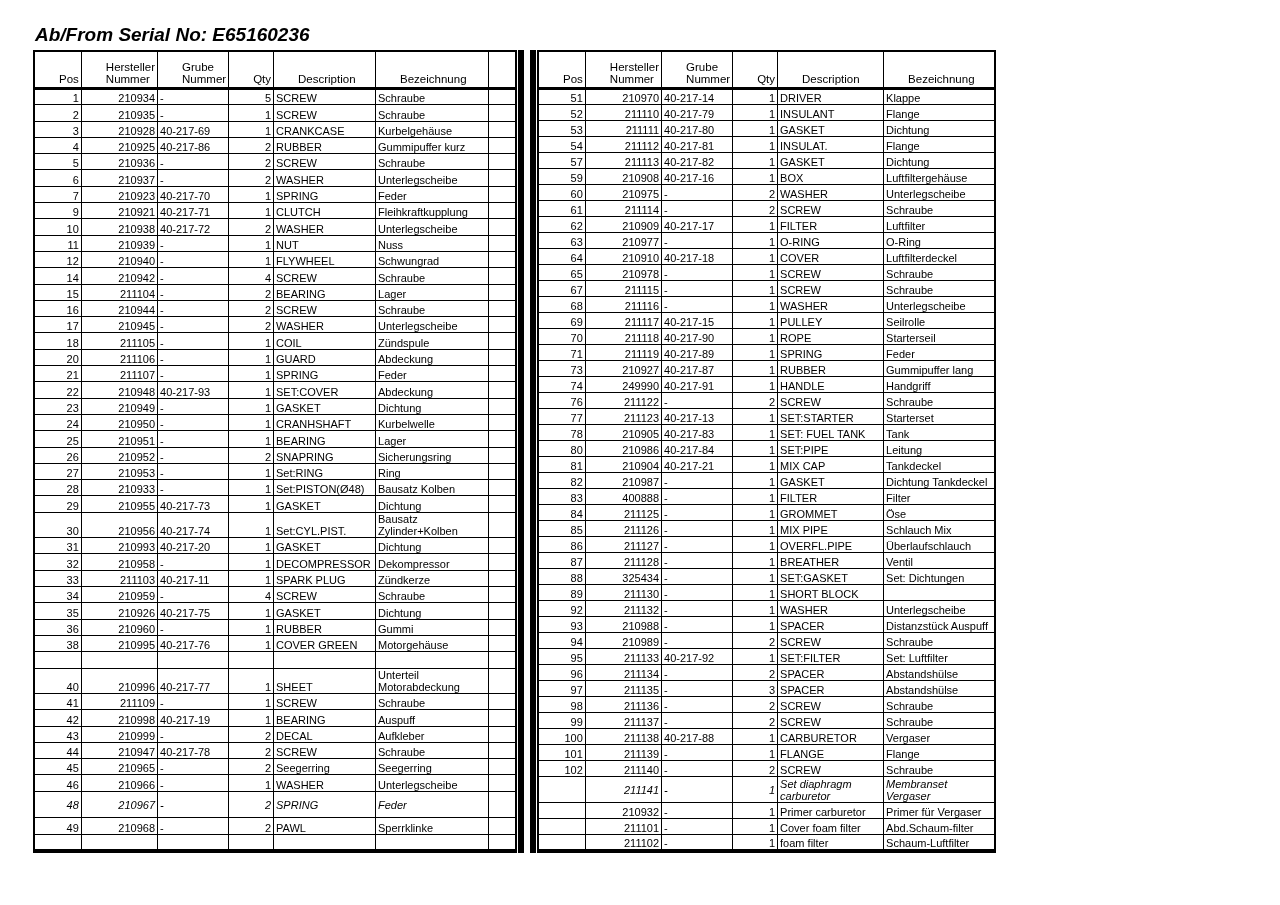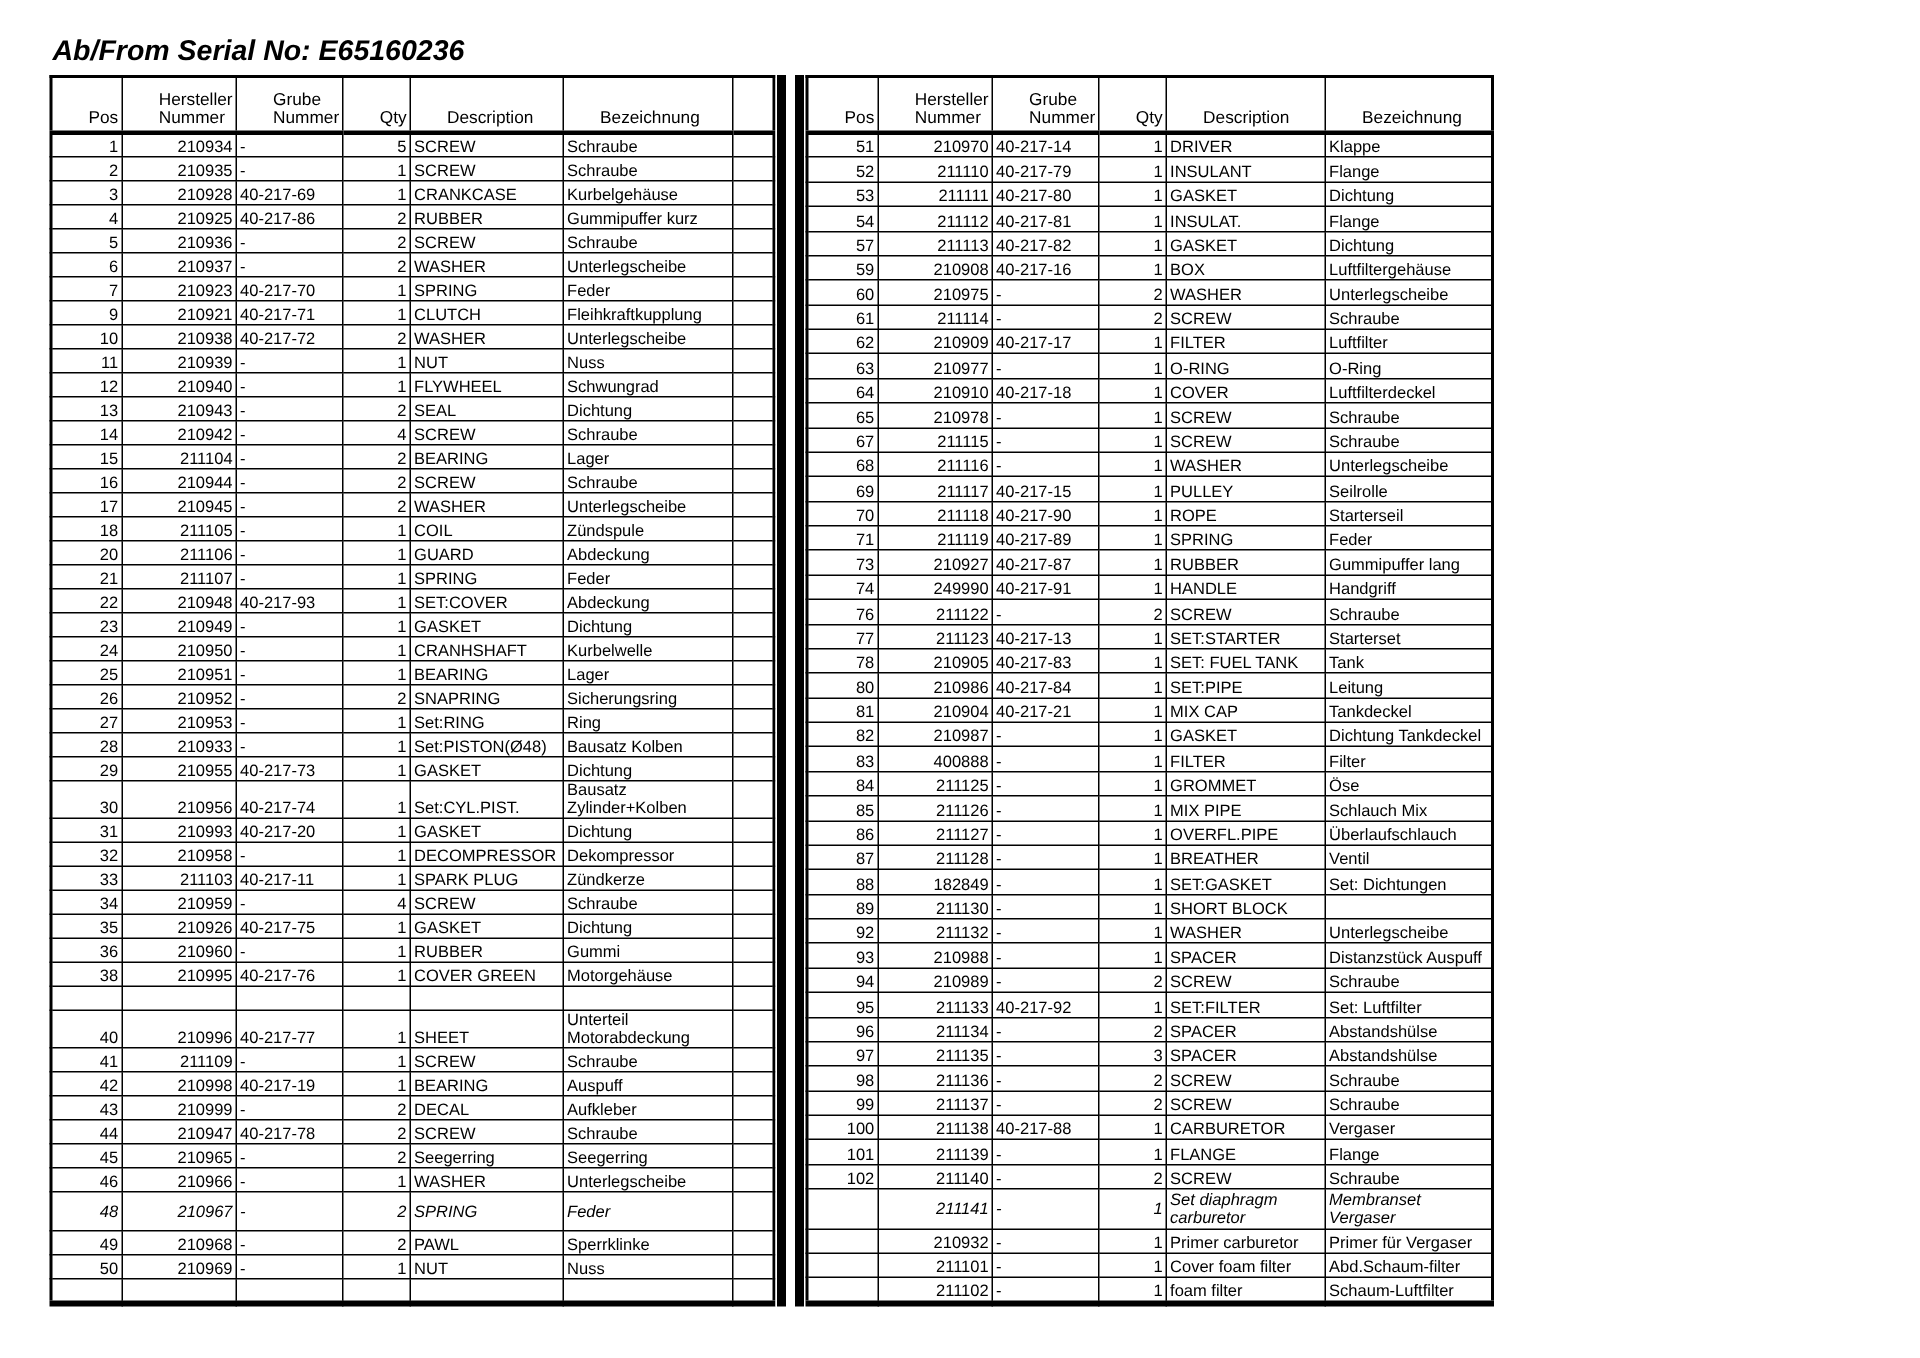--- a/index.html
+++ b/index.html
@@ -199,29 +199,20 @@
         <tr>
           <td class="c-pos">12</td>
           <td class="c-hers">210940</td>
           <td class="c-grube">-</td>
           <td class="c-qty">1</td>
           <td class="c-desc">FLYWHEEL</td>
           <td class="c-bez">Schwungrad</td>
           <td class="c-strip"></td>
         </tr>
         <tr>
-          <td class="c-pos">13</td>
-          <td class="c-hers">210943</td>
-          <td class="c-grube">-</td>
-          <td class="c-qty">2</td>
-          <td class="c-desc">SEAL</td>
-          <td class="c-bez">Dichtung</td>
-          <td class="c-strip"></td>
-        </tr>
-        <tr>
           <td class="c-pos">14</td>
           <td class="c-hers">210942</td>
           <td class="c-grube">-</td>
           <td class="c-qty">4</td>
           <td class="c-desc">SCREW</td>
           <td class="c-bez">Schraube</td>
           <td class="c-strip"></td>
         </tr>
         <tr>
           <td class="c-pos">15</td>
@@ -502,29 +493,20 @@
           <td class="c-bez">Feder</td>
           <td class="c-strip"></td>
         </tr>
         <tr>
           <td class="c-pos">49</td>
           <td class="c-hers">210968</td>
           <td class="c-grube">-</td>
           <td class="c-qty">2</td>
           <td class="c-desc">PAWL</td>
           <td class="c-bez">Sperrklinke</td>
-          <td class="c-strip"></td>
-        </tr>
-        <tr>
-          <td class="c-pos">50</td>
-          <td class="c-hers">210969</td>
-          <td class="c-grube">-</td>
-          <td class="c-qty">1</td>
-          <td class="c-desc">NUT</td>
-          <td class="c-bez">Nuss</td>
           <td class="c-strip"></td>
         </tr>
         <tr>
           <td class="c-pos"></td>
           <td class="c-hers"></td>
           <td class="c-grube"></td>
           <td class="c-qty"></td>
           <td class="c-desc"></td>
           <td class="c-bez"></td>
           <td class="c-strip"></td>
@@ -789,21 +771,21 @@
         <tr>
           <td class="c-pos">87</td>
           <td class="c-hers">211128</td>
           <td class="c-grube">-</td>
           <td class="c-qty">1</td>
           <td class="c-desc">BREATHER</td>
           <td class="c-bez">Ventil</td>
         </tr>
         <tr>
           <td class="c-pos">88</td>
-          <td class="c-hers">182849</td>
+          <td class="c-hers">325434</td>
           <td class="c-grube">-</td>
           <td class="c-qty">1</td>
           <td class="c-desc">SET:GASKET</td>
           <td class="c-bez">Set: Dichtungen</td>
         </tr>
         <tr>
           <td class="c-pos">89</td>
           <td class="c-hers">211130</td>
           <td class="c-grube">-</td>
           <td class="c-qty">1</td>

